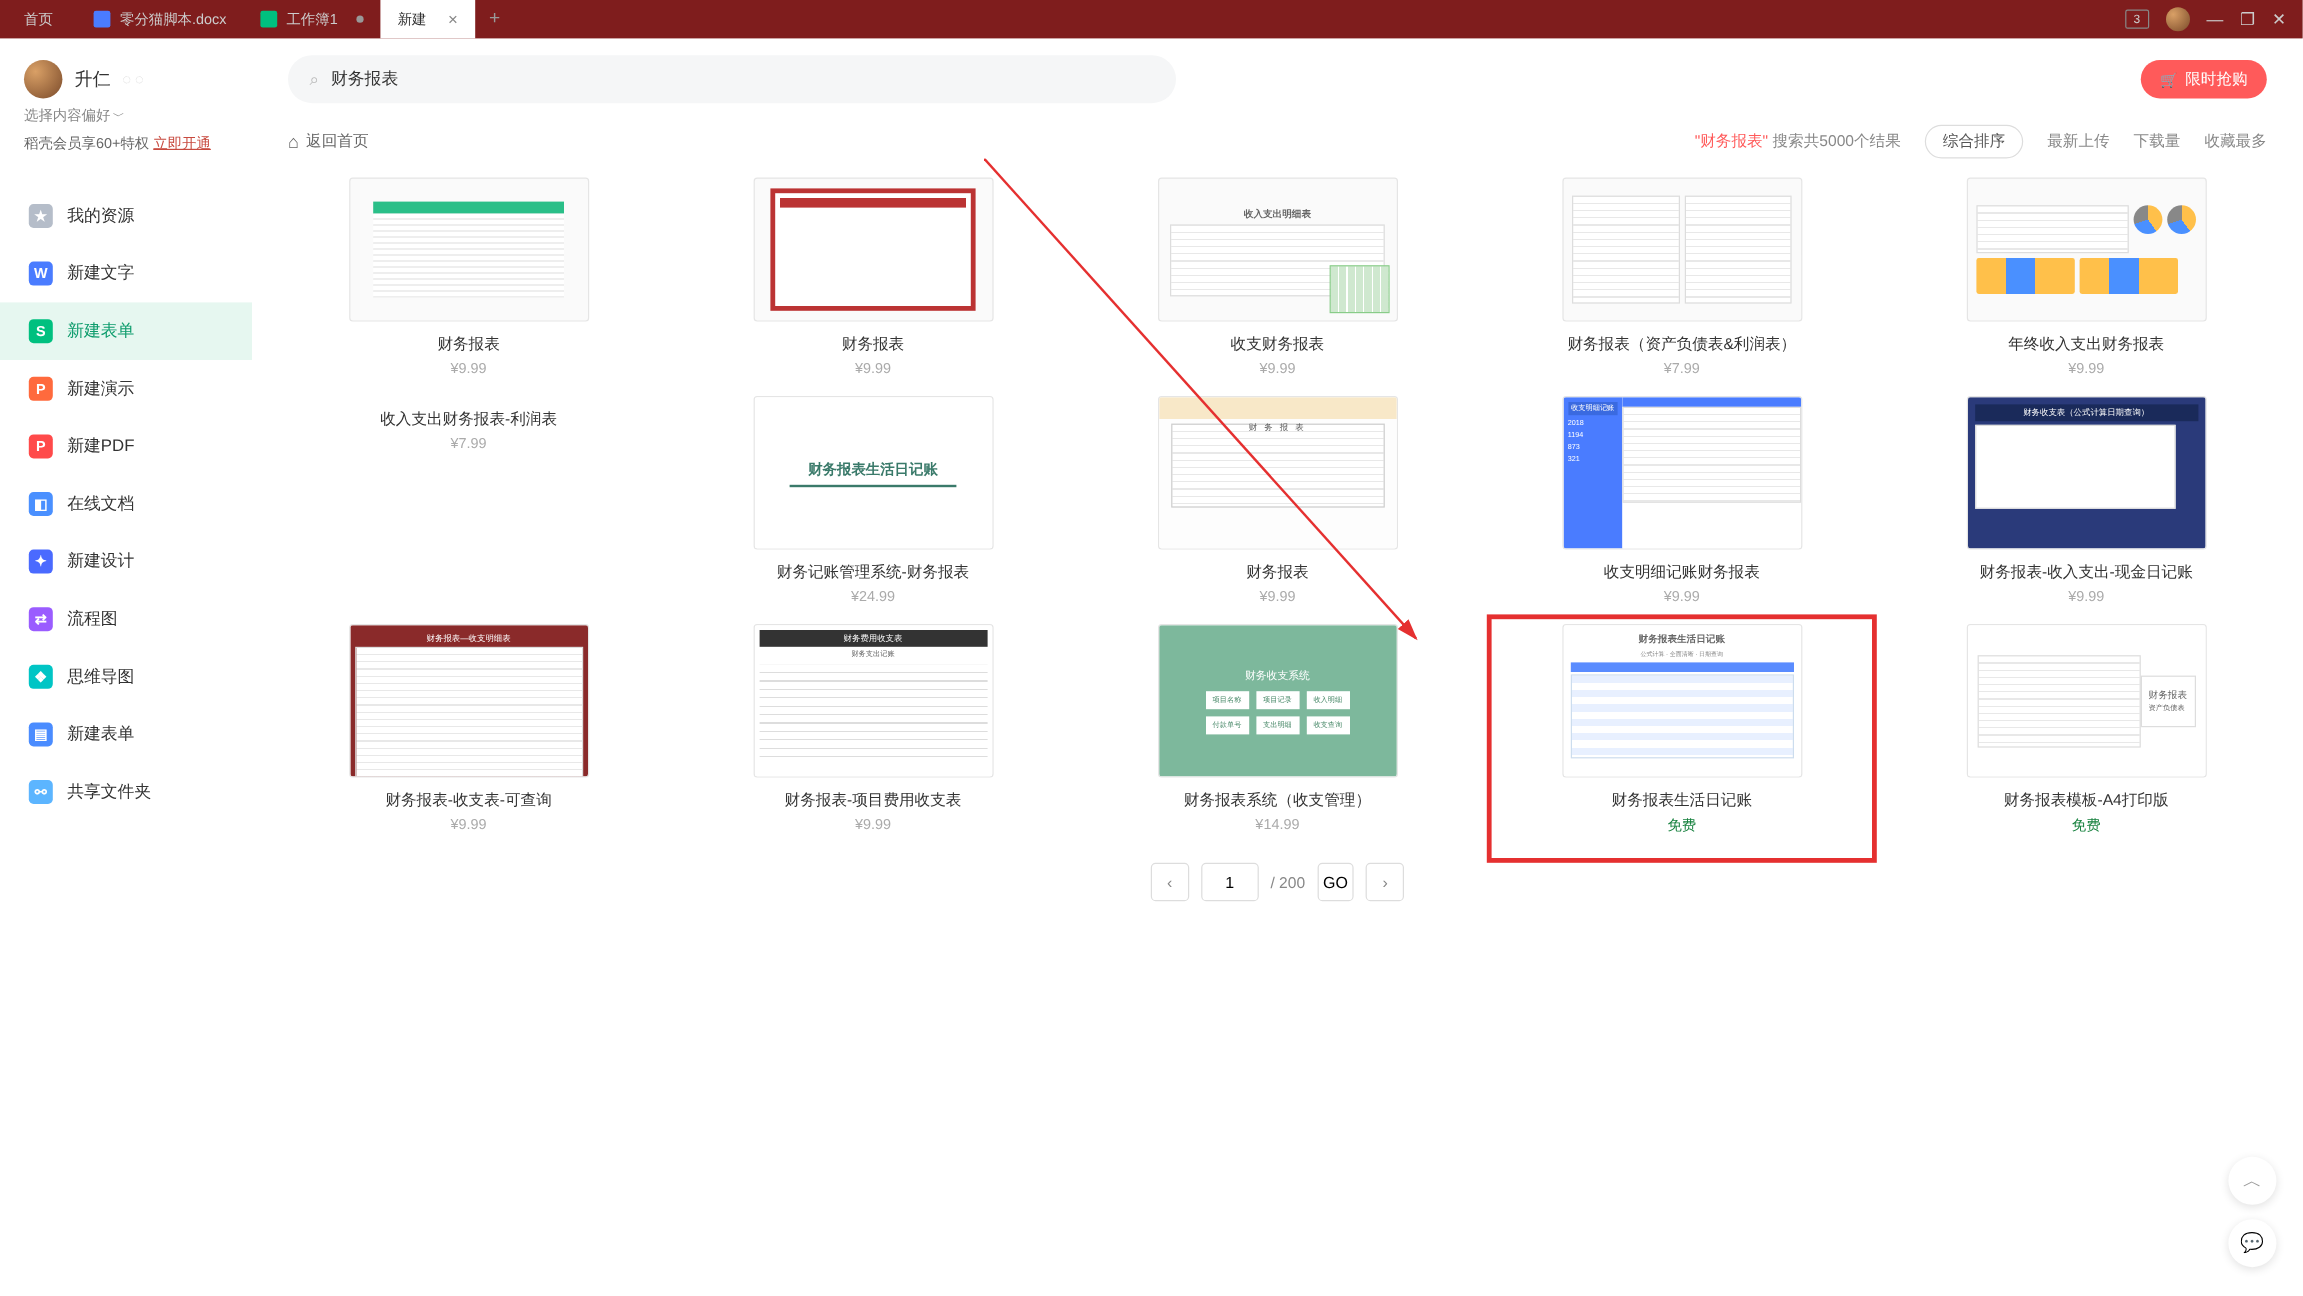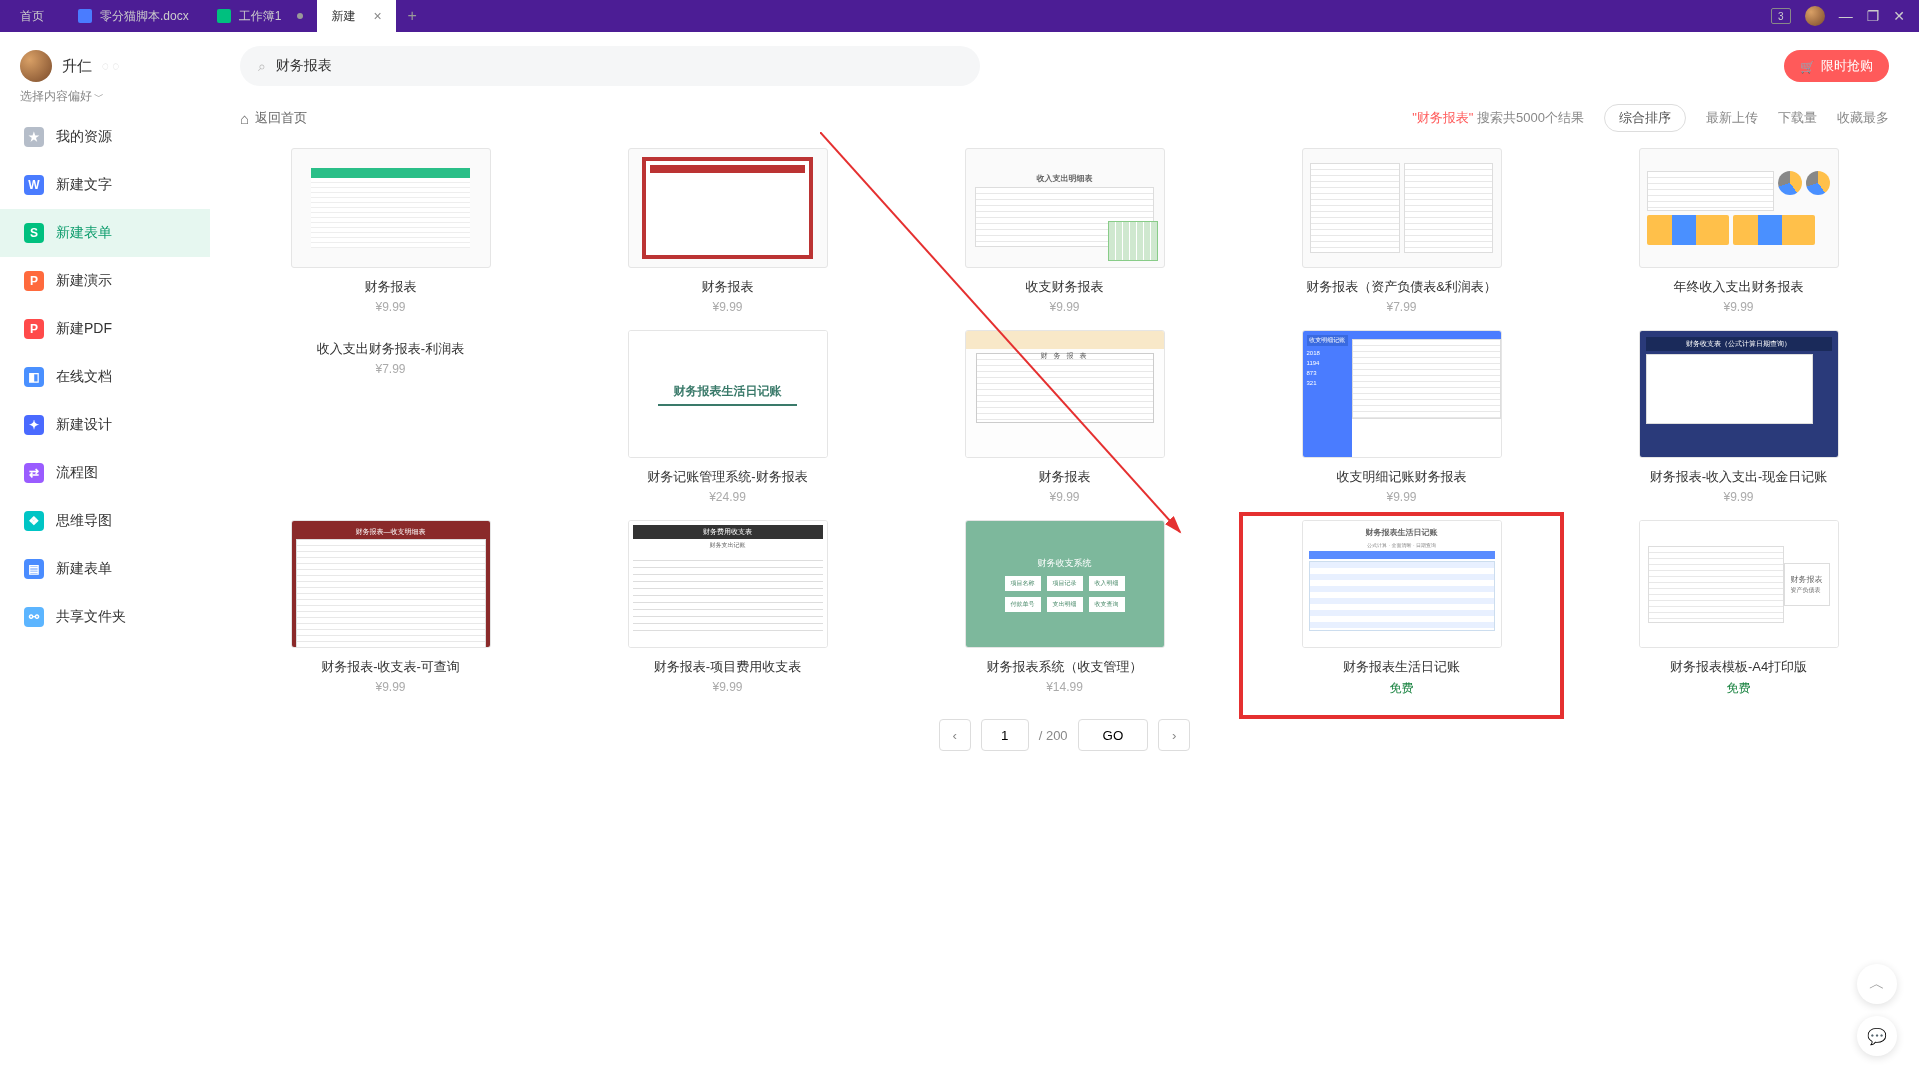--- a/index.html
+++ b/index.html
@@ -1,19 +1,19 @@
 <!DOCTYPE html>
 <html><head>
   <meta charset="utf-8">
   <style>
     * { margin: 0; padding: 0; box-sizing: border-box; }
     body { font-family: "Microsoft YaHei", -apple-system, sans-serif; font-size: 13px; color: #333; background: #fff; overflow: hidden; }
     
     
-    .title-bar { height: 32px; background: #4c1d95; display: flex; align-items: center; color: #ccc; position: relative; }
+    .title-bar { height: 32px; background: #7f1d1d; display: flex; align-items: center; color: #ccc; position: relative; }
     .tab { height: 32px; display: flex; align-items: center; padding: 0 14px; position: relative; gap: 8px; font-size: 12px; cursor: pointer; }
     .tab.home { padding: 0 20px; }
     .tab.active { background: #fff; color: #333; }
     .tab .close { margin-left: 10px; color: #888; font-size: 14px; }
     .tab-icon { width: 14px; height: 14px; display: inline-block; border-radius: 2px; }
     .tab-icon.w { background: #4a7cff; }
     .tab-icon.s { background: #00c07f; }
     .unsaved-dot { width: 6px; height: 6px; border-radius: 50%; background: #999; margin-left: 8px; }
     .new-tab { padding: 0 12px; font-size: 16px; color: #999; cursor: pointer; }
     .title-right { margin-left: auto; display: flex; align-items: center; gap: 14px; padding-right: 14px; }
@@ -118,21 +118,21 @@
     .mm-bw .rows { background: repeating-linear-gradient(#fff, #fff 6px, #ddd 6px, #ddd 7px); height: 80px; margin-top: 2px; }
     
     
     .arrow-svg { position: absolute; pointer-events: none; z-index: 5; }
     
     
     .pagination { display: flex; justify-content: center; align-items: center; gap: 10px; margin-top: 22px; }
     .pg-btn { width: 32px; height: 32px; border: 1px solid #ddd; border-radius: 4px; background: #fff; display: flex; align-items: center; justify-content: center; cursor: pointer; color: #888; }
     .pg-input { width: 48px; height: 32px; border: 1px solid #ddd; border-radius: 4px; text-align: center; }
     .pg-total { color: #888; }
-    .pg-go { height: 32px; padding: 0 24px; border: 1px solid #ddd; border-radius: 4px; background: #fff; cursor: pointer; }
+    .pg-go { height: 32px; padding: 0 4px; border: 1px solid #ddd; border-radius: 4px; background: #fff; cursor: pointer; }
     
     
     .fab-col { position: fixed; right: 22px; bottom: 24px; display: flex; flex-direction: column; gap: 12px; }
     .fab { width: 40px; height: 40px; border-radius: 50%; background: #fff; box-shadow: 0 2px 8px rgba(0,0,0,0.12); display: flex; align-items: center; justify-content: center; color: #999; cursor: pointer; font-size: 16px; }
   </style>
 </head>
 <body>
 
 <div class="title-bar">
   <div class="tab home">首页</div>
@@ -162,20 +162,23 @@
 <div class="app">
 
   <aside class="sidebar">
     <div class="user-block">
       <div class="avatar"></div>
       <span class="username">升仁</span>
       <span class="user-badges">◌ ◌</span>
     </div>
     <div class="user-sub">
       <span>选择内容偏好</span><span class="chevron-sm">﹀</span>
+    </div>
+    <div class="user-promo">
+      <span>稻壳会员享60+特权 </span><span class="promo-link">立即开通</span>
     </div>
     <nav class="nav" id="nav">
         <div class="nav-item">
           <span class="nav-icon ni-star">★</span>
           <span>我的资源</span>
         </div>
         <div class="nav-item">
           <span class="nav-icon ni-w">W</span>
           <span>新建文字</span>
         </div>

